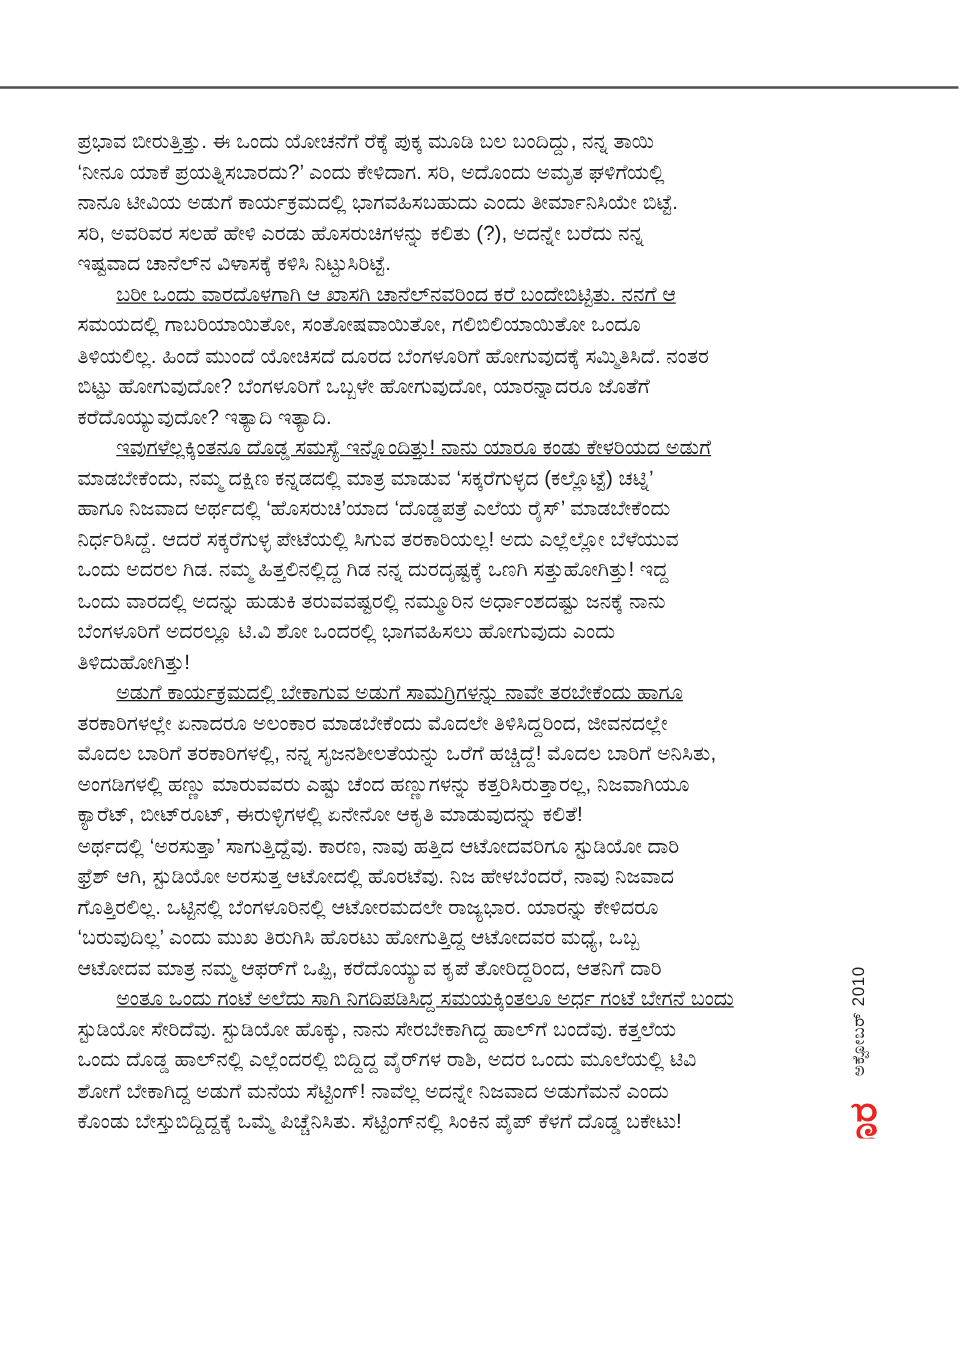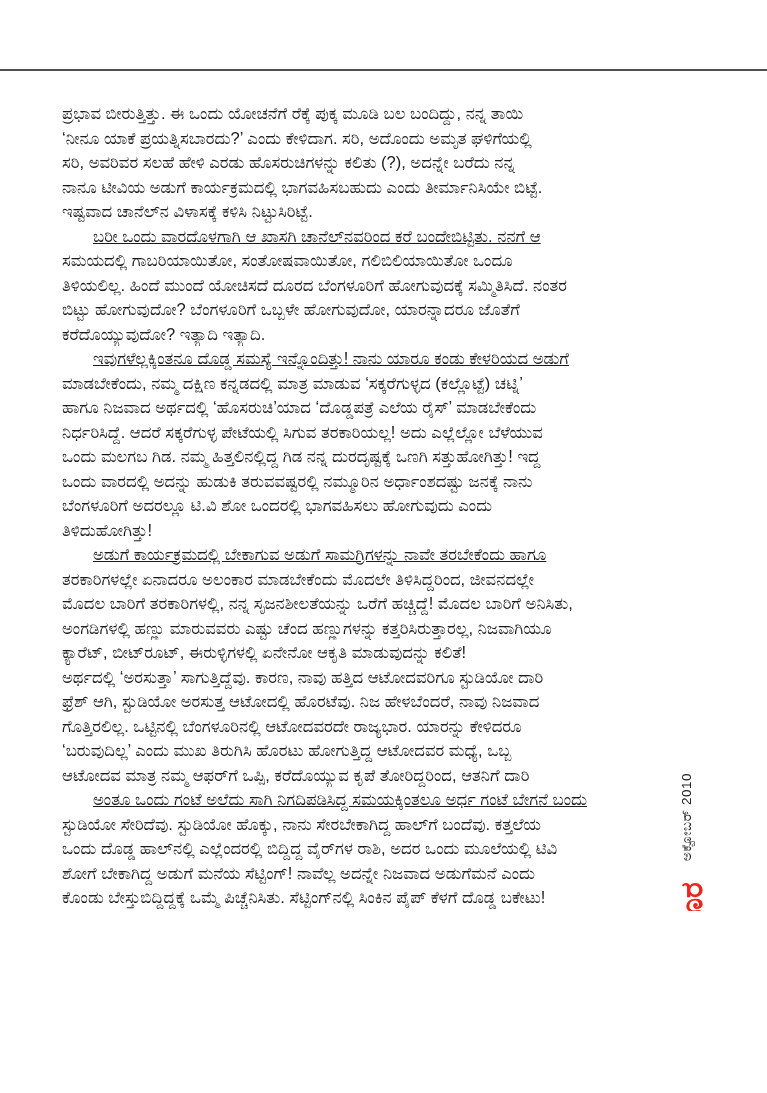--- a/index.html
+++ b/index.html
@@ -78,44 +78,44 @@
 </style>
 </head>
 <body>
 
 <div class="page">
   <div class="top-rule"></div>
 
   <div class="body-text">
       <div class="line">ಪ್ರಭಾವ ಬೀರುತ್ತಿತ್ತು. ಈ ಒಂದು ಯೋಚನೆಗೆ ರೆಕ್ಕೆ ಪುಕ್ಕ ಮೂಡಿ ಬಲ ಬಂದಿದ್ದು, ನನ್ನ ತಾಯಿ</div>
       <div class="line">‘ನೀನೂ ಯಾಕೆ ಪ್ರಯತ್ನಿಸಬಾರದು?’ ಎಂದು ಕೇಳಿದಾಗ. ಸರಿ, ಅದೊಂದು ಅಮೃತ ಘಳಿಗೆಯಲ್ಲಿ</div>
+      <div class="line">ನಾನೂ ಟೀವಿಯ ಅಡುಗೆ ಕಾರ್ಯಕ್ರಮದಲ್ಲಿ ಭಾಗವಹಿಸಬಹುದು ಎಂದು ತೀರ್ಮಾನಿಸಿಯೇ ಬಿಟ್ಟೆ.</div>
       <div class="line">ಸರಿ, ಅವರಿವರ ಸಲಹೆ ಹೇಳಿ ಎರಡು ಹೊಸರುಚಿಗಳನ್ನು ಕಲಿತು (?), ಅದನ್ನೇ ಬರೆದು ನನ್ನ</div>
-      <div class="line">ನಾನೂ ಟೀವಿಯ ಅಡುಗೆ ಕಾರ್ಯಕ್ರಮದಲ್ಲಿ ಭಾಗವಹಿಸಬಹುದು ಎಂದು ತೀರ್ಮಾನಿಸಿಯೇ ಬಿಟ್ಟೆ.</div>
       <div class="line">ಇಷ್ಟವಾದ ಚಾನೆಲ್‌ನ ವಿಳಾಸಕ್ಕೆ ಕಳಿಸಿ ನಿಟ್ಟುಸಿರಿಟ್ಟೆ.</div>
       <div class="line indent">ಬರೀ ಒಂದು ವಾರದೊಳಗಾಗಿ ಆ ಖಾಸಗಿ ಚಾನೆಲ್‌ನವರಿಂದ ಕರೆ ಬಂದೇಬಿಟ್ಟಿತು. ನನಗೆ ಆ</div>
       <div class="line">ಸಮಯದಲ್ಲಿ ಗಾಬರಿಯಾಯಿತೋ, ಸಂತೋಷವಾಯಿತೋ, ಗಲಿಬಿಲಿಯಾಯಿತೋ ಒಂದೂ</div>
       <div class="line">ತಿಳಿಯಲಿಲ್ಲ. ಹಿಂದೆ ಮುಂದೆ ಯೋಚಿಸದೆ ದೂರದ ಬೆಂಗಳೂರಿಗೆ ಹೋಗುವುದಕ್ಕೆ ಸಮ್ಮಿತಿಸಿದೆ. ನಂತರ</div>
       <div class="line">ಬಿಟ್ಟು ಹೋಗುವುದೋ? ಬೆಂಗಳೂರಿಗೆ ಒಬ್ಬಳೇ ಹೋಗುವುದೋ, ಯಾರನ್ನಾದರೂ ಜೊತೆಗೆ</div>
       <div class="line">ಕರೆದೊಯ್ಯುವುದೋ? ಇತ್ಯಾದಿ ಇತ್ಯಾದಿ.</div>
       <div class="line indent">ಇವುಗಳೆಲ್ಲಕ್ಕಿಂತನೂ ದೊಡ್ಡ ಸಮಸ್ಯೆ ಇನ್ನೊಂದಿತ್ತು! ನಾನು ಯಾರೂ ಕಂಡು ಕೇಳರಿಯದ ಅಡುಗೆ</div>
       <div class="line">ಮಾಡಬೇಕೆಂದು, ನಮ್ಮ ದಕ್ಷಿಣ ಕನ್ನಡದಲ್ಲಿ ಮಾತ್ರ ಮಾಡುವ ‘ಸಕ್ಕರೆಗುಳ್ಳದ (ಕಲ್ಲೊಟ್ಟೆ) ಚಟ್ನಿ’</div>
       <div class="line">ಹಾಗೂ ನಿಜವಾದ ಅರ್ಥದಲ್ಲಿ ‘ಹೊಸರುಚಿ’ಯಾದ ‘ದೊಡ್ಡಪತ್ರೆ ಎಲೆಯ ರೈಸ್’ ಮಾಡಬೇಕೆಂದು</div>
       <div class="line">ನಿರ್ಧರಿಸಿದ್ದೆ. ಆದರೆ ಸಕ್ಕರೆಗುಳ್ಳ ಪೇಟೆಯಲ್ಲಿ ಸಿಗುವ ತರಕಾರಿಯಲ್ಲ! ಅದು ಎಲ್ಲೆಲ್ಲೋ ಬೆಳೆಯುವ</div>
-      <div class="line">ಒಂದು ಮಲಗಬ ಗಿಡ. ನಮ್ಮ ಹಿತ್ತಲಿನಲ್ಲಿದ್ದ ಗಿಡ ನನ್ನ ದುರದೃಷ್ಟಕ್ಕೆ ಒಣಗಿ ಸತ್ತುಹೋಗಿತ್ತು! ಇದ್ದ</div>
+      <div class="line">ಒಂದು ಅದರಲ ಗಿಡ. ನಮ್ಮ ಹಿತ್ತಲಿನಲ್ಲಿದ್ದ ಗಿಡ ನನ್ನ ದುರದೃಷ್ಟಕ್ಕೆ ಒಣಗಿ ಸತ್ತುಹೋಗಿತ್ತು! ಇದ್ದ</div>
       <div class="line">ಒಂದು ವಾರದಲ್ಲಿ ಅದನ್ನು ಹುಡುಕಿ ತರುವವಷ್ಟರಲ್ಲಿ ನಮ್ಮೂರಿನ ಅರ್ಧಾಂಶದಷ್ಟು ಜನಕ್ಕೆ ನಾನು</div>
       <div class="line">ಬೆಂಗಳೂರಿಗೆ ಅದರಲ್ಲೂ ಟಿ.ವಿ ಶೋ ಒಂದರಲ್ಲಿ ಭಾಗವಹಿಸಲು ಹೋಗುವುದು ಎಂದು</div>
       <div class="line">ತಿಳಿದುಹೋಗಿತ್ತು!</div>
       <div class="line indent">ಅಡುಗೆ ಕಾರ್ಯಕ್ರಮದಲ್ಲಿ ಬೇಕಾಗುವ ಅಡುಗೆ ಸಾಮಗ್ರಿಗಳನ್ನು ನಾವೇ ತರಬೇಕೆಂದು ಹಾಗೂ</div>
       <div class="line">ತರಕಾರಿಗಳಲ್ಲೇ ಏನಾದರೂ ಅಲಂಕಾರ ಮಾಡಬೇಕೆಂದು ಮೊದಲೇ ತಿಳಿಸಿದ್ದರಿಂದ, ಜೀವನದಲ್ಲೇ</div>
       <div class="line">ಮೊದಲ ಬಾರಿಗೆ ತರಕಾರಿಗಳಲ್ಲಿ, ನನ್ನ ಸೃಜನಶೀಲತೆಯನ್ನು ಒರೆಗೆ ಹಚ್ಚಿದ್ದೆ! ಮೊದಲ ಬಾರಿಗೆ ಅನಿಸಿತು,</div>
       <div class="line">ಅಂಗಡಿಗಳಲ್ಲಿ ಹಣ್ಣು ಮಾರುವವರು ಎಷ್ಟು ಚೆಂದ ಹಣ್ಣುಗಳನ್ನು ಕತ್ತರಿಸಿರುತ್ತಾರಲ್ಲ, ನಿಜವಾಗಿಯೂ</div>
       <div class="line">ಕ್ಯಾರೆಟ್, ಬೀಟ್‌ರೂಟ್, ಈರುಳ್ಳಿಗಳಲ್ಲಿ ಏನೇನೋ ಆಕೃತಿ ಮಾಡುವುದನ್ನು ಕಲಿತೆ!</div>
       <div class="line">ಅರ್ಥದಲ್ಲಿ ‘ಅರಸುತ್ತಾ’ ಸಾಗುತ್ತಿದ್ದೆವು. ಕಾರಣ, ನಾವು ಹತ್ತಿದ ಆಟೋದವರಿಗೂ ಸ್ಟುಡಿಯೋ ದಾರಿ</div>
       <div class="line">ಫ್ರೆಶ್ ಆಗಿ, ಸ್ಟುಡಿಯೋ ಅರಸುತ್ತ ಆಟೋದಲ್ಲಿ ಹೊರಟೆವು. ನಿಜ ಹೇಳಬೆಂದರೆ, ನಾವು ನಿಜವಾದ</div>
-      <div class="line">ಗೊತ್ತಿರಲಿಲ್ಲ. ಒಟ್ಟಿನಲ್ಲಿ ಬೆಂಗಳೂರಿನಲ್ಲಿ ಆಟೋದವರದೇ ರಾಜ್ಯಭಾರ. ಯಾರನ್ನು ಕೇಳಿದರೂ</div>
+      <div class="line">ಗೊತ್ತಿರಲಿಲ್ಲ. ಒಟ್ಟಿನಲ್ಲಿ ಬೆಂಗಳೂರಿನಲ್ಲಿ ಆಟೋರಮದಲೇ ರಾಜ್ಯಭಾರ. ಯಾರನ್ನು ಕೇಳಿದರೂ</div>
       <div class="line">‘ಬರುವುದಿಲ್ಲ’ ಎಂದು ಮುಖ ತಿರುಗಿಸಿ ಹೊರಟು ಹೋಗುತ್ತಿದ್ದ ಆಟೋದವರ ಮಧ್ಯೆ, ಒಬ್ಬ</div>
       <div class="line">ಆಟೋದವ ಮಾತ್ರ ನಮ್ಮ ಆಫರ್‌ಗೆ ಒಪ್ಪಿ, ಕರೆದೊಯ್ಯುವ ಕೃಪೆ ತೋರಿದ್ದರಿಂದ, ಆತನಿಗೆ ದಾರಿ</div>
       <div class="line indent">ಅಂತೂ ಒಂದು ಗಂಟೆ ಅಲೆದು ಸಾಗಿ ನಿಗದಿಪಡಿಸಿದ್ದ ಸಮಯಕ್ಕಿಂತಲೂ ಅರ್ಧ ಗಂಟೆ ಬೇಗನೆ ಬಂದು</div>
       <div class="line">ಸ್ಟುಡಿಯೋ ಸೇರಿದೆವು. ಸ್ಟುಡಿಯೋ ಹೊಕ್ಕು, ನಾನು ಸೇರಬೇಕಾಗಿದ್ದ ಹಾಲ್‌ಗೆ ಬಂದೆವು. ಕತ್ತಲೆಯ</div>
       <div class="line">ಒಂದು ದೊಡ್ಡ ಹಾಲ್‌ನಲ್ಲಿ ಎಲ್ಲೆಂದರಲ್ಲಿ ಬಿದ್ದಿದ್ದ ವೈರ್‌ಗಳ ರಾಶಿ, ಅದರ ಒಂದು ಮೂಲೆಯಲ್ಲಿ ಟಿವಿ</div>
       <div class="line">ಶೋಗೆ ಬೇಕಾಗಿದ್ದ ಅಡುಗೆ ಮನೆಯ ಸೆಟ್ಟಿಂಗ್! ನಾವೆಲ್ಲ ಅದನ್ನೇ ನಿಜವಾದ ಅಡುಗೆಮನೆ ಎಂದು</div>
       <div class="line">ಕೊಂಡು ಬೇಸ್ತುಬಿದ್ದಿದ್ದಕ್ಕೆ ಒಮ್ಮೆ ಪಿಚ್ಚೆನಿಸಿತು. ಸೆಟ್ಟಿಂಗ್‌ನಲ್ಲಿ ಸಿಂಕಿನ ಪೈಪ್ ಕೆಳಗೆ ದೊಡ್ಡ ಬಕೇಟು!</div>
       <div class="line">ಆಚೀಚೆ ಎರಡು ಬಾಗಿಲುಗಳು, ಒಳಗೆ ಹೊಕ್ಕರೆ ಗೋಡೆ! ನಿಜವಾದ ಮನೆಯ ರೀತಿ ಕಾಣಬೇಕೆಂದು</div>
     </div>
 

